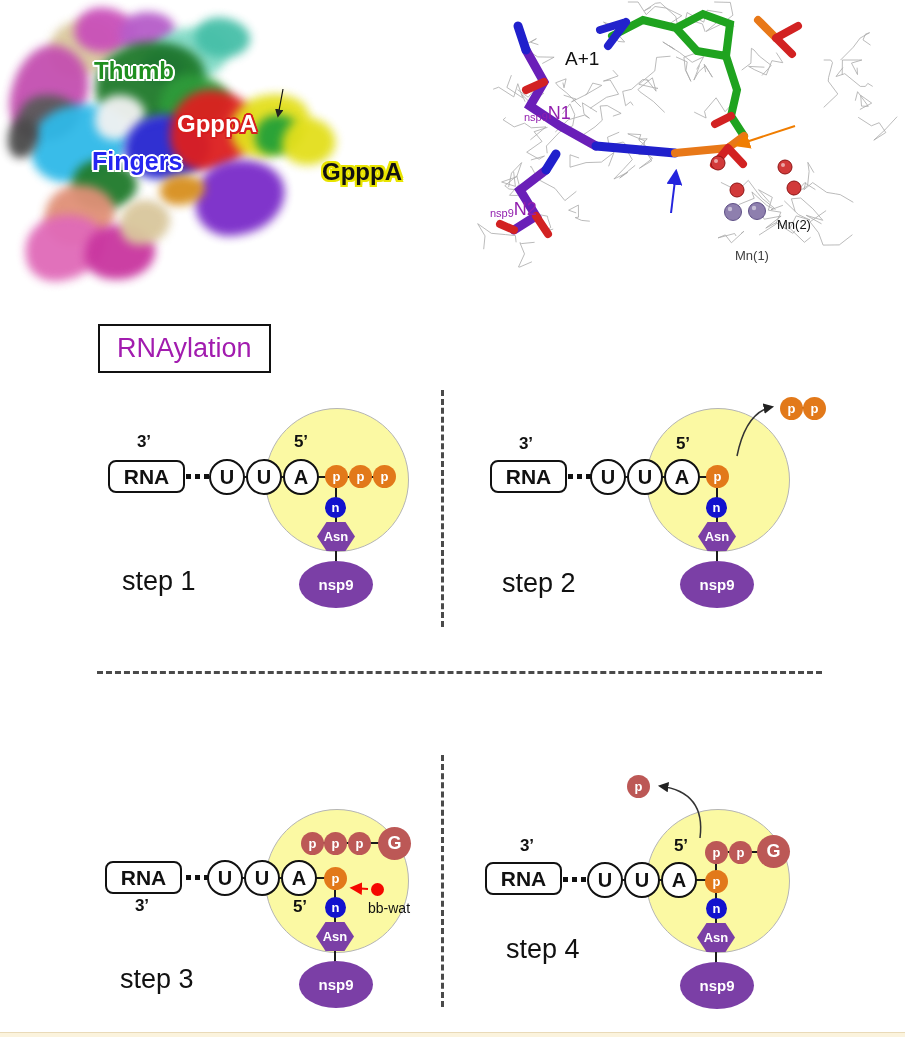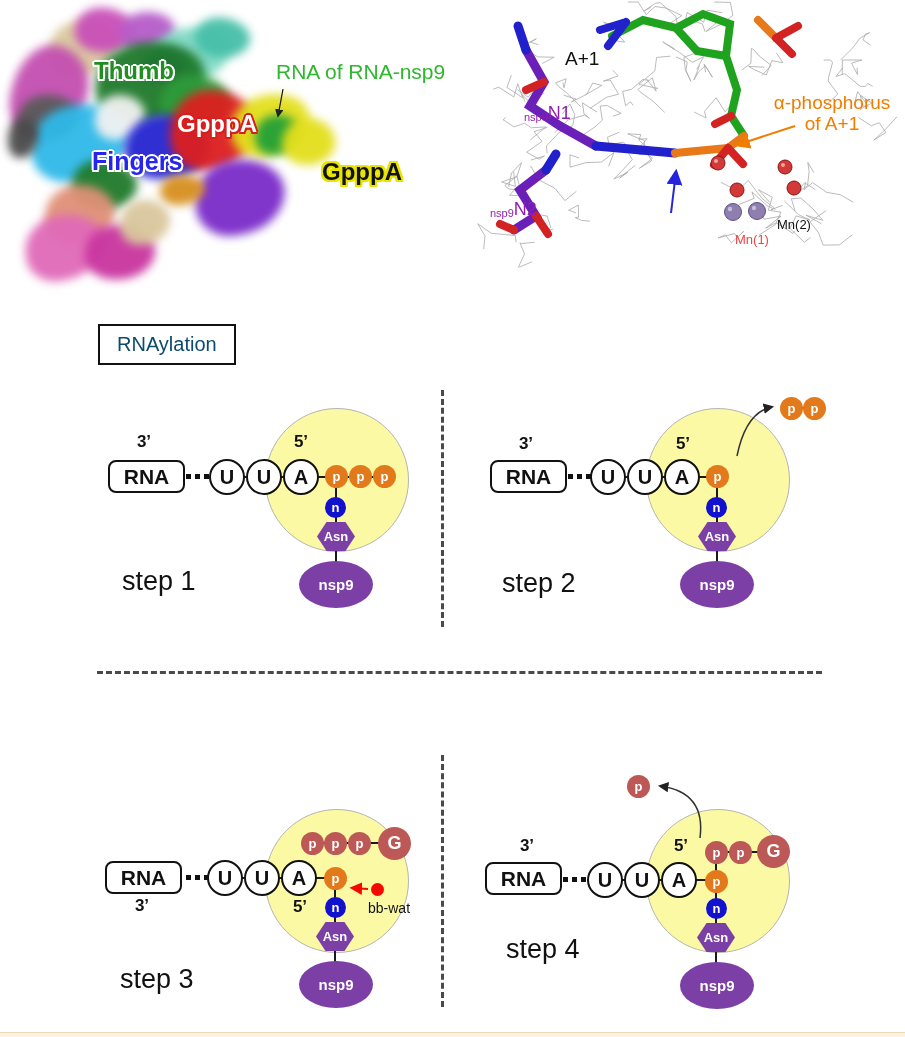--- a/index.html
+++ b/index.html
@@ -34,21 +34,21 @@
   .gc{width:33px;height:33px;border-radius:50%;background:var(--phosphate_maroon);
       color:#fff;font-size:18px;font-weight:bold}
   .hex{width:38px;height:29px;background:var(--nsp9_purple);color:#fff;font-size:13px;
        font-weight:bold;clip-path:polygon(25% 0,75% 0,100% 50%,75% 100%,25% 100%,0 50%)}
   .nsp9e{width:74px;height:47px;border-radius:50%;background:var(--nsp9_purple);
          color:#fff;font-size:15px;font-weight:bold}
   .prime{position:absolute;z-index:4;width:60px;text-align:center;font-size:17px;
          font-weight:bold;color:#111}
   .steplab{position:absolute;z-index:4;font-size:27px;color:#111}
   .secbox{position:absolute;z-index:4;border:2.5px solid #111;background:#fff;
-          padding:7px 17px;font-size:20px;color:#0c4a6e}
+          padding:7px 17px;font-size:27px;color:#a21caf}
   .dotrow{position:absolute;z-index:4;display:flex;gap:4px}
   .dot{width:5px;height:5px;background:#111}
   .divider-v{position:absolute;border-left:3px dashed #4a4a4a;width:0;z-index:0}
   .divider-h{position:absolute;border-top:3px dashed #4a4a4a;height:0;z-index:0}
   .denslab{position:absolute;z-index:5;white-space:nowrap}
   .sub{font-size:11px;position:relative;top:2px}
   .reddot{position:absolute;z-index:4;width:13px;height:13px;border-radius:50%;
           background:var(--water_red)}
   #arrows{position:absolute;left:0;top:0;z-index:3;pointer-events:none}
   #densvg{position:absolute;left:460px;top:0;z-index:0}
@@ -84,21 +84,20 @@
       <div class="blob" style="left: 45px; top: 185px; width: 70px; height: 60px; background: rgb(224, 144, 119); transform: rotate(0deg);"></div>
       <div class="blob" style="left: 25px; top: 215px; width: 80px; height: 65px; background: rgb(224, 106, 184); transform: rotate(-8deg);"></div>
       <div class="blob" style="left: 85px; top: 225px; width: 70px; height: 55px; background: rgb(201, 53, 159); transform: rotate(6deg);"></div>
       <div class="blob" style="left: 120px; top: 200px; width: 50px; height: 45px; background: rgb(217, 199, 156); transform: rotate(0deg);"></div>
       <div class="blob" style="left: 8px; top: 118px; width: 30px; height: 40px; background: rgb(74, 74, 74); transform: rotate(0deg);"></div>
     </div>
 
   <div class="maplabel ow" style="left:94px;top:57px;font-size:24px;color:#1f8f1f">Thumb</div>
   <div class="maplabel orr" style="left:177px;top:110px;font-size:24px;color:#fff">GpppA</div>
   <div class="maplabel ow" style="left:92px;top:147px;font-size:25px;color:#2525f0">Fingers</div>
-  <div class="maplabel" style="left:276px;top:60px;font-size:21px;font-weight:normal;color:var(--rna_green_label)">RNA of RNA-nsp9</div>
   <div class="maplabel oy" style="left:322px;top:158px;font-size:24px;color:#111">GpppA</div>
 
   <svg id="densvg" width="445" height="300" viewBox="0 0 445 300">
     <defs>
       <marker id="mk-or" viewBox="0 0 10 10" refX="8" refY="5" markerWidth="8" markerHeight="8" orient="auto">
         <path d="M0,0L10,5L0,10z" fill="#F07D00"></path>
         </marker>
       <marker id="mk-bl" viewBox="0 0 10 10" refX="8" refY="5" markerWidth="8" markerHeight="8" orient="auto">
         <path d="M0,0L10,5L0,10z" fill="#2424DD"></path>
         </marker>
@@ -188,25 +187,21 @@
     <path d="M211,213 L216,172" stroke="#2424DD" stroke-width="2" fill="none" marker-end="url(#mk-bl)"></path>
   </svg>
 
   <div class="denslab" style="left:565px;top:48px;font-size:19px;color:#111">A+1</div>
   <div class="denslab" style="left:524px;top:103px;font-size:18px;color:var(--density_purple_label)">
     <span class="sub">nsp9</span><span>N1</span>
   </div>
   <div class="denslab" style="left:490px;top:199px;font-size:18px;color:var(--density_purple_label)">
     <span class="sub">nsp9</span><span>N2</span>
   </div>
-  <div class="denslab" style="left:762px;top:92px;width:140px;text-align:center;font-size:19px;line-height:21px;color:var(--alpha_orange_label)">
-    <div>α-phosphorus</div>
-    <div>of A+1</div>
-  </div>
-  <div class="denslab" style="left:735px;top:232px;font-size:13px;color:#ef4444">Mn(1)</div>
+  <div class="denslab" style="left:735px;top:248px;font-size:13px;color:#404040">Mn(1)</div>
   <div class="denslab" style="left:777px;top:217px;font-size:13px;color:#111">Mn(2)</div>
 
   <div class="secbox" style="left:98px;top:324px">RNAylation</div>
   <div class="divider-v" style="left:441px;top:390px;height:237px"></div>
   <div class="divider-v" style="left:441px;top:755px;height:252px"></div>
   <div class="divider-h" style="left:97px;top:671px;width:725px"></div>
 
   <svg id="arrows" width="905" height="1037" viewBox="0 0 905 1037">
     <defs>
       <marker id="mk-blk" viewBox="0 0 10 10" refX="8" refY="5" markerWidth="7" markerHeight="7" orient="auto">

